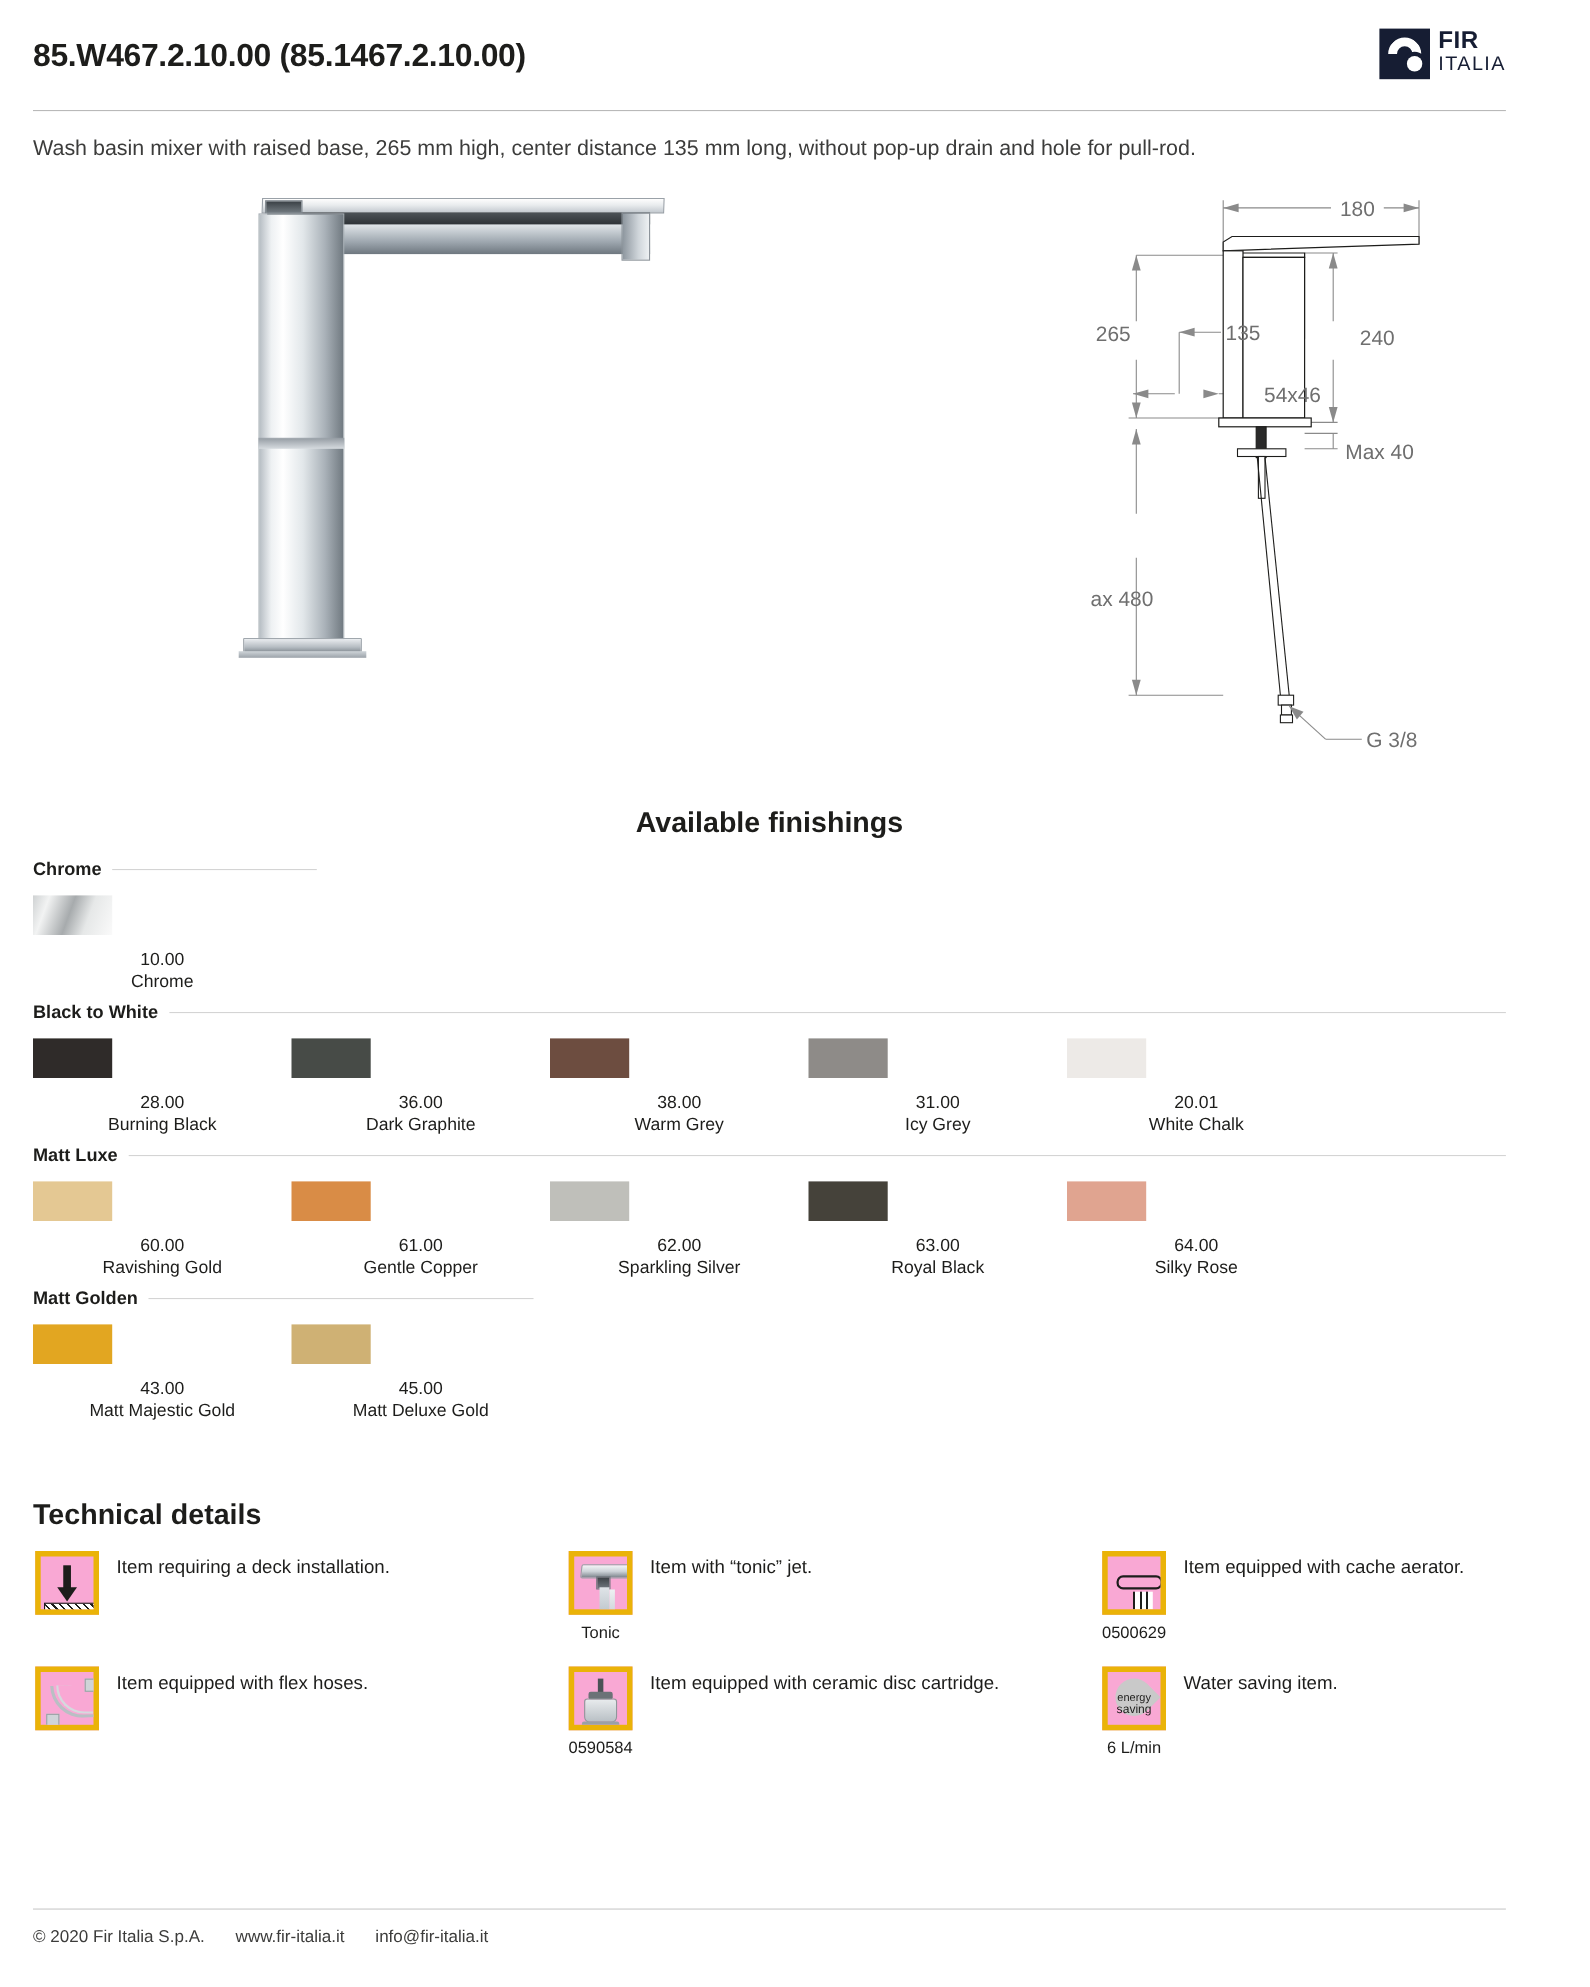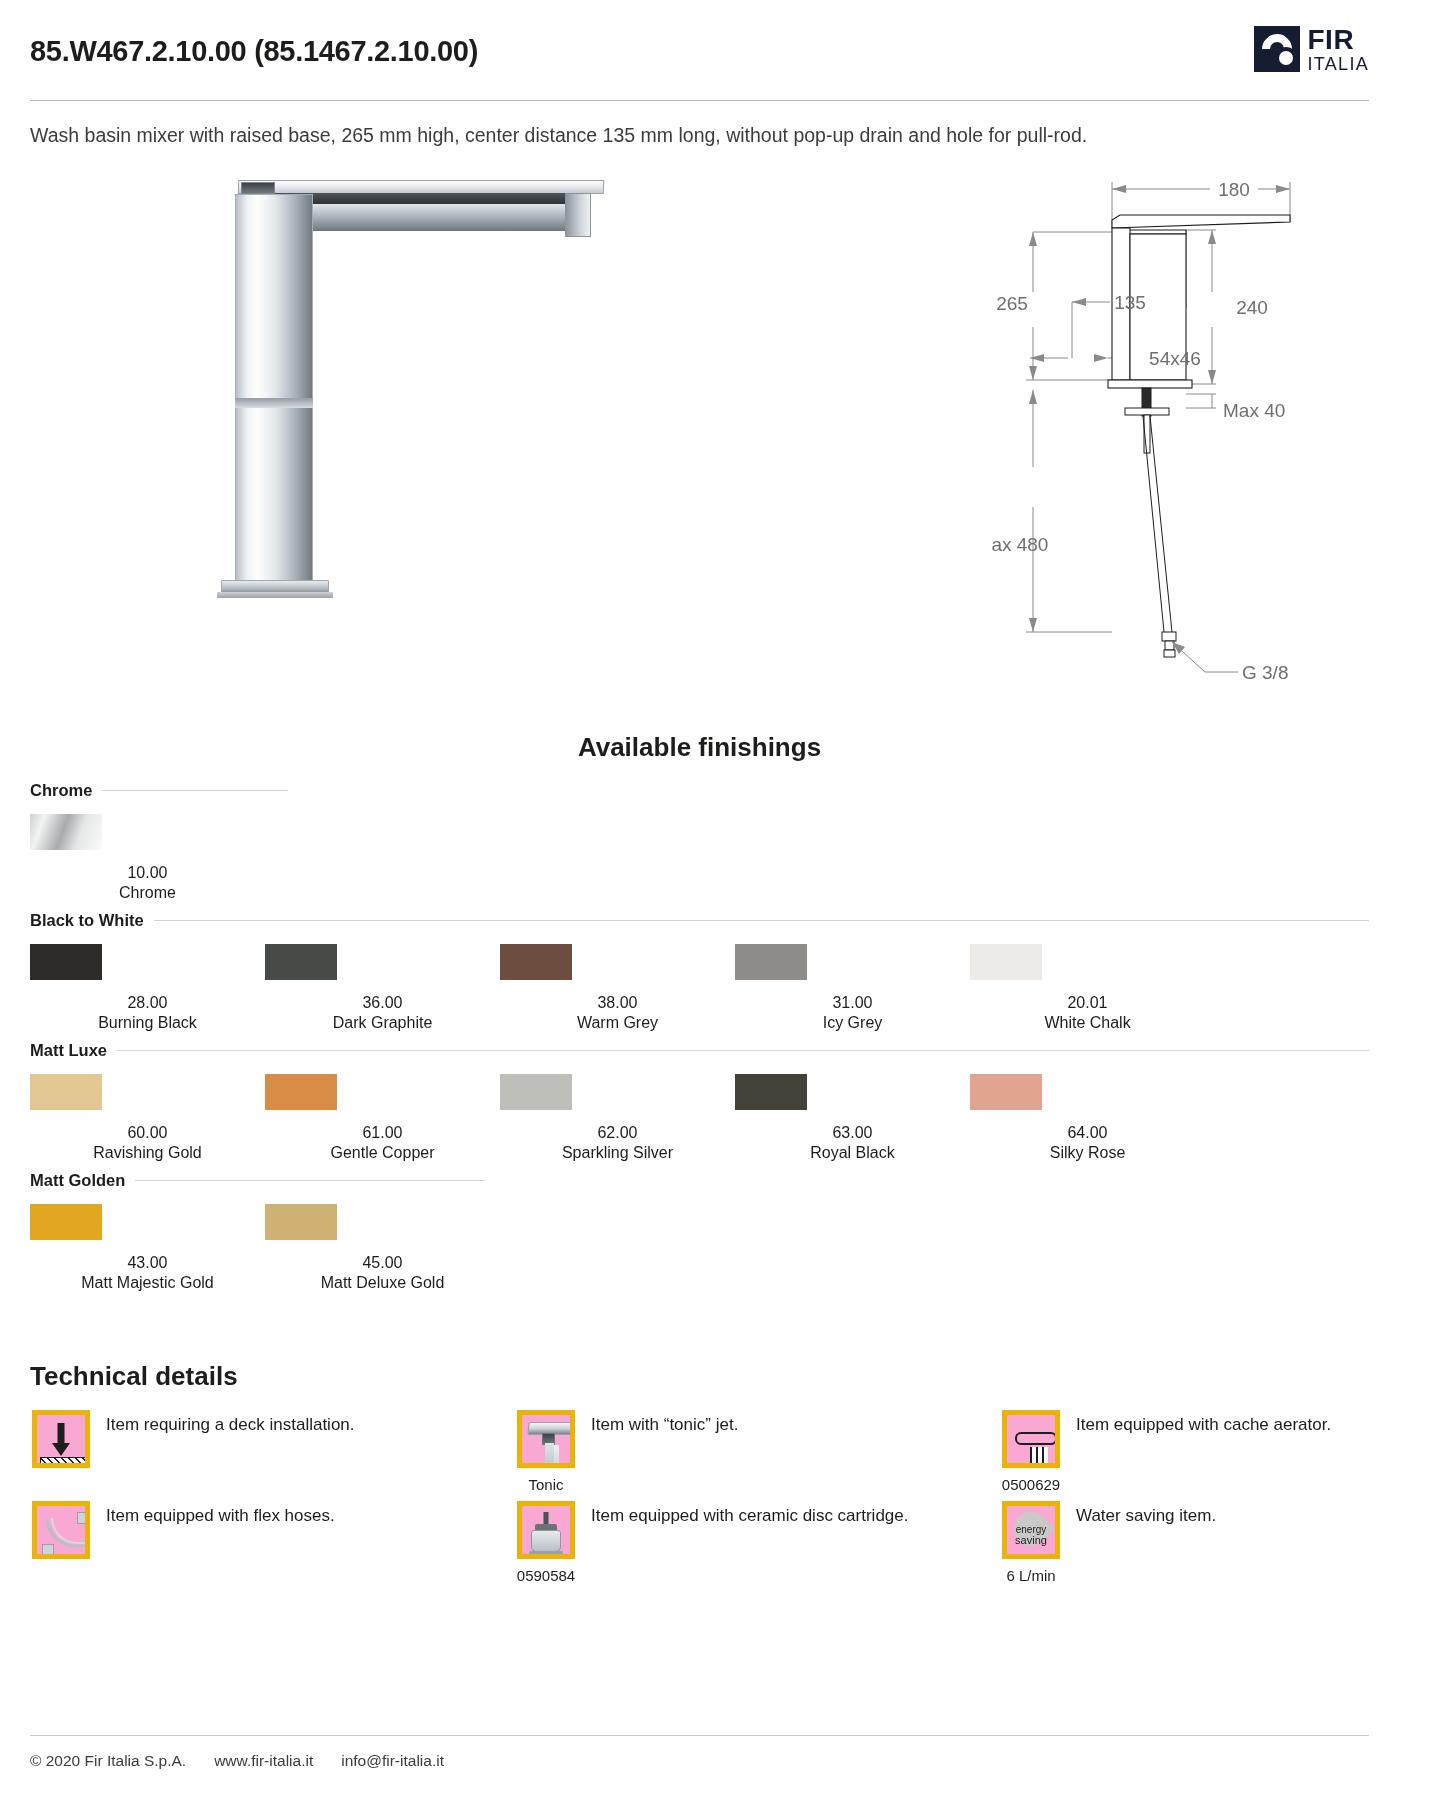--- a/index.html
+++ b/index.html
@@ -78,21 +78,21 @@
     height: 22px;
     border: 3px solid #161d33;
     border-radius: 50%;
     background: transparent;
   }
   .logo-text {
     margin-left: 8px;
     line-height: 1;
   }
   .logo-fir {
-    font-size: 28px;
+    font-size: 22px;
     font-weight: bold;
     color: #161d33;
     letter-spacing: 0.5px;
     display: block;
   }
   .logo-italia {
     font-size: 18px;
     color: #161d33;
     letter-spacing: 1.3px;
     display: block;
@@ -248,21 +248,21 @@
   .luxe-group .group-line { }
   .golden-group .group-line { max-width: 350px; flex: 0 0 350px; }
 
   
   .tech {
     margin-top: 68px;
   }
   .tech-grid {
     display: grid;
     grid-template-columns: 485px 485px 1fr;
-    row-gap: 8px;
+    row-gap: 22px;
   }
   .tech-item {
     display: flex;
     align-items: flex-start;
     gap: 14px;
   }
   .tech-icon-col {
     width: 62px;
     flex: 0 0 62px;
     display: flex;

